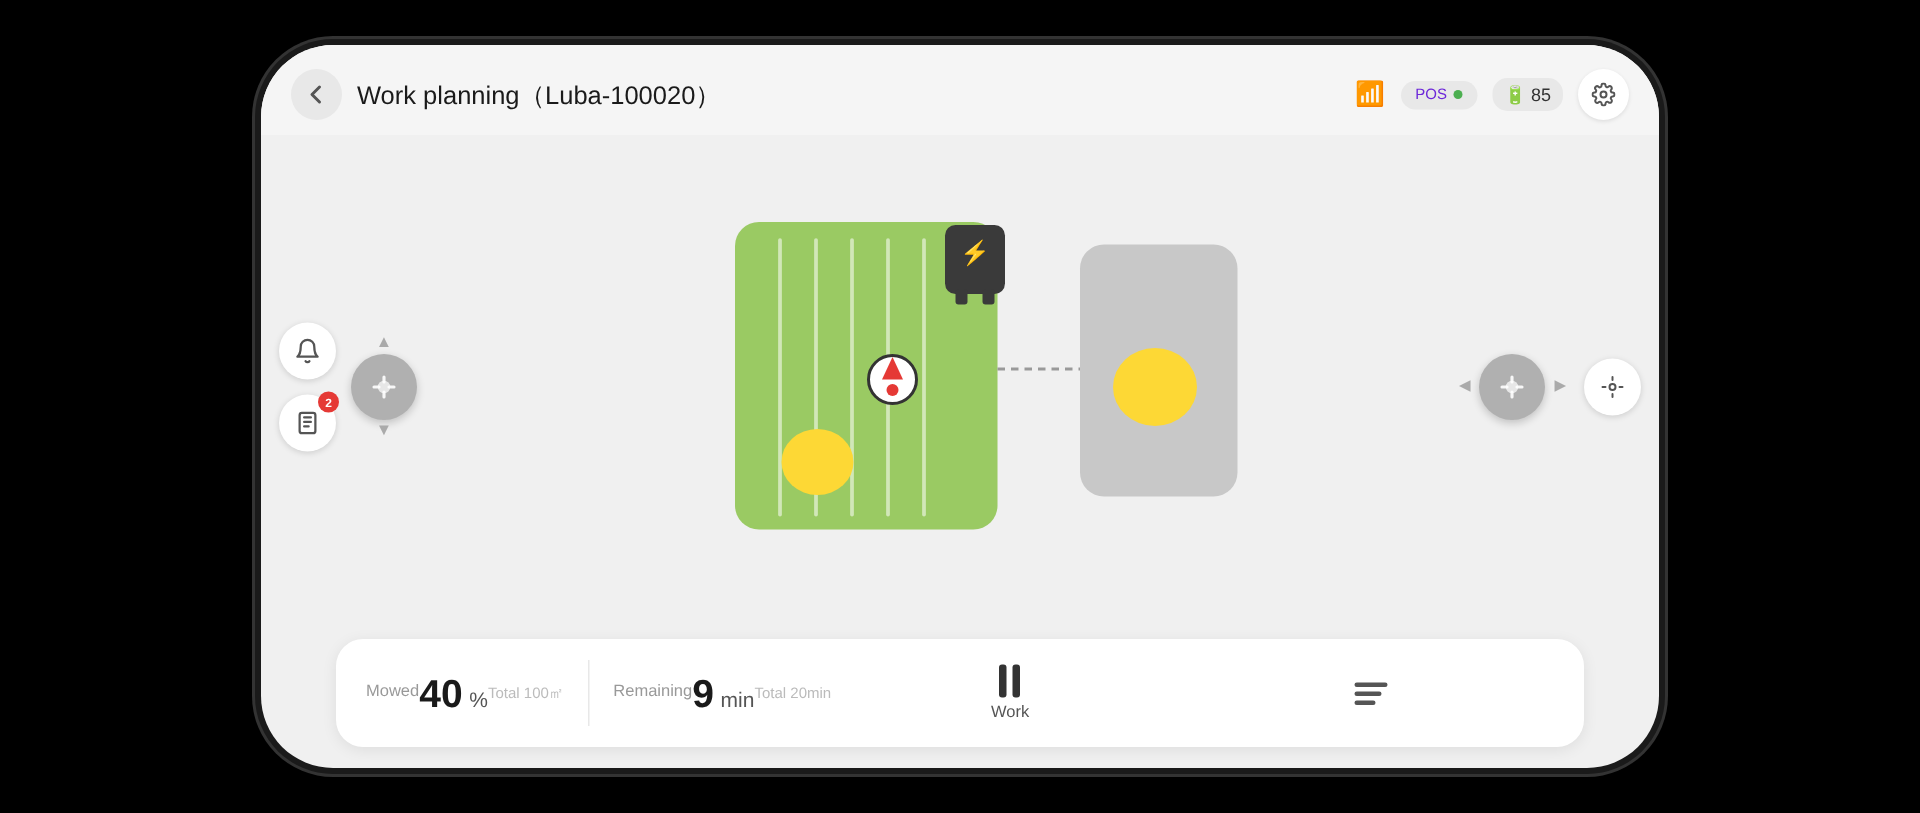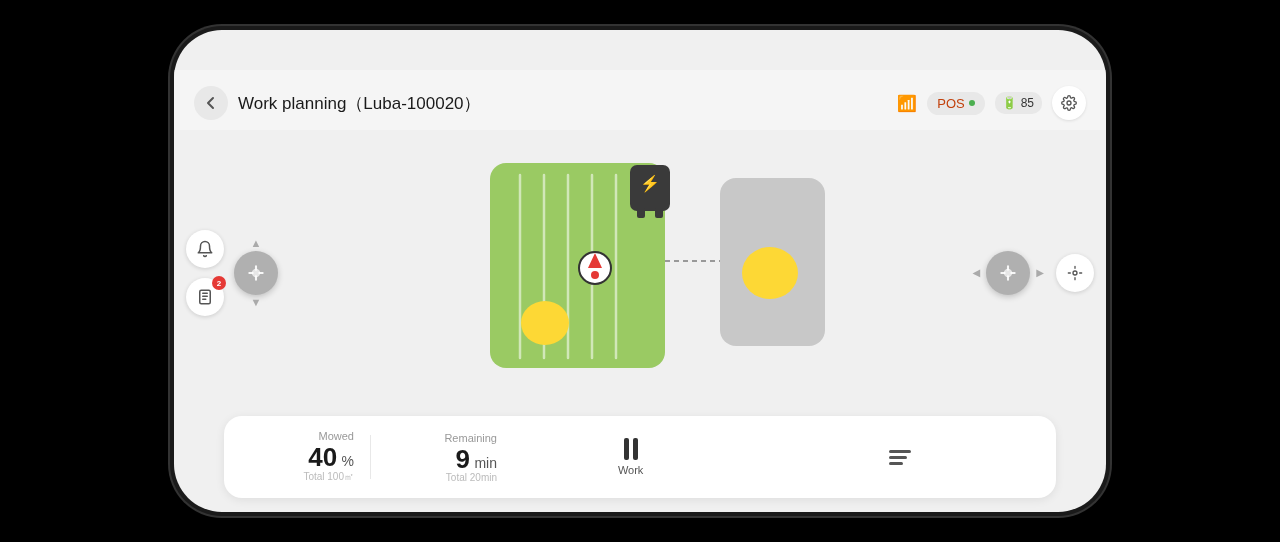--- a/index.html
+++ b/index.html
@@ -36,21 +36,20 @@
     }
 
     
     .header {
       display: flex;
       align-items: center;
       justify-content: space-between;
       padding: 16px 20px 10px;
       background: #f5f5f5;
       flex-shrink: 0;
-      margin-top: 40px;
     }
 
     .header-left {
       display: flex;
       align-items: center;
       gap: 10px;
     }
 
     .back-btn {
       width: 34px;
@@ -81,23 +80,23 @@
       gap: 10px;
     }
 
     .pos-badge {
       display: flex;
       align-items: center;
       gap: 4px;
       background: #e8e8e8;
       border-radius: 12px;
       padding: 4px 10px;
-      font-size: 13px;
+      font-size: 10px;
       font-weight: 500;
-      color: #c2410c;
+      color: #6d28d9;
     }
 
     .signal-dot {
       width: 6px;
       height: 6px;
       background: #4CAF50;
       border-radius: 50%;
     }
 
     .battery-badge {
@@ -262,22 +261,22 @@
       margin: 0 50px 14px;
       padding: 14px 20px;
       display: flex;
       align-items: center;
       box-shadow: 0 2px 10px rgba(0,0,0,0.08);
       flex-shrink: 0;
     }
 
     .stat-group {
       display: flex;
-      flex-direction: column;
-      align-items: flex-end;
+      flex-direction: row;
+      align-items: center;
       min-width: 110px;
     }
 
     .stat-label {
       font-size: 11px;
       color: #999;
       margin-bottom: 2px;
     }
 
     .stat-value {

